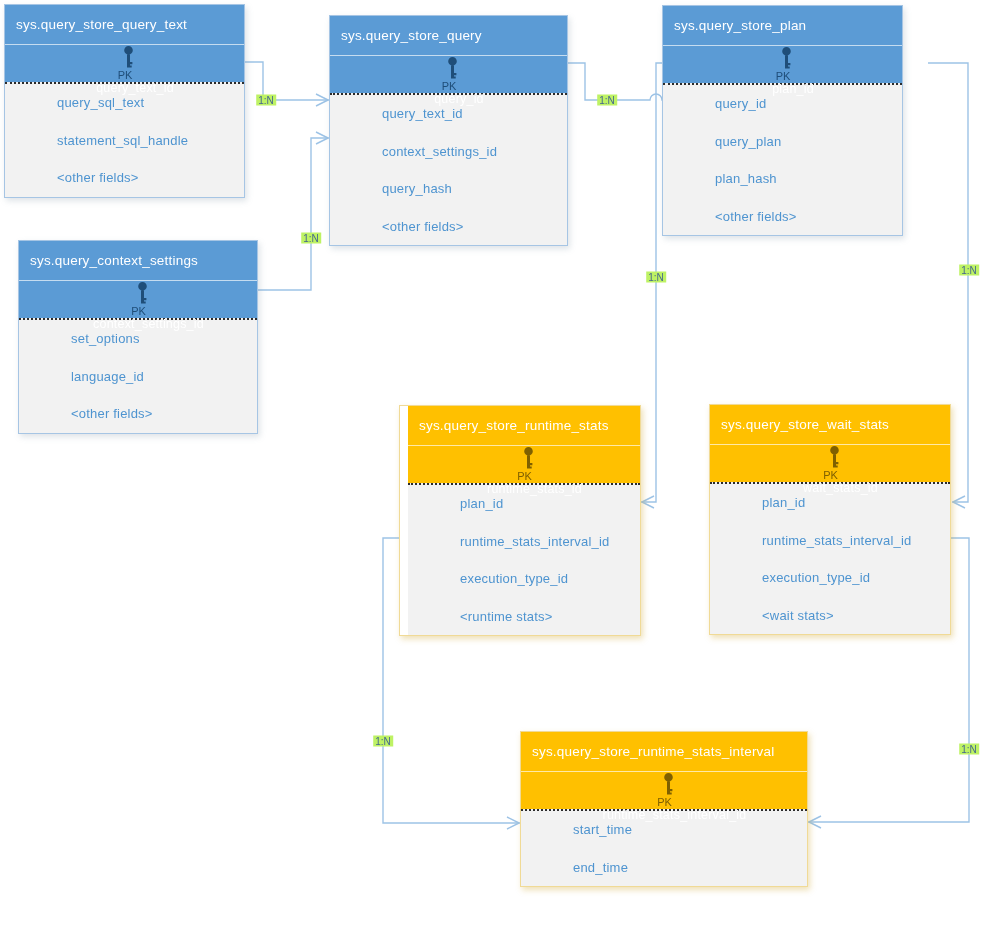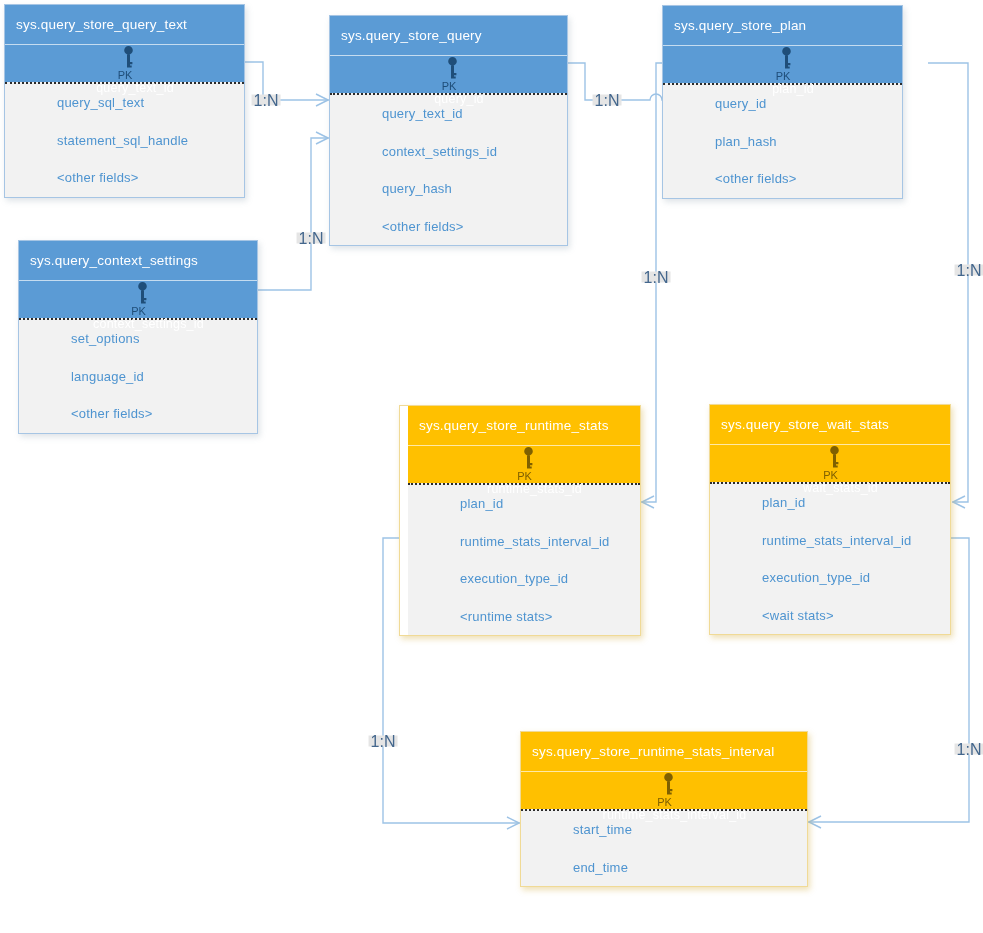--- a/index.html
+++ b/index.html
@@ -42,22 +42,22 @@
     border-top:2px dotted #2b2b2b;
   }
   .f-row {
     height:37.5px; display:flex; align-items:center;
     padding-left:52px; font-size:13px; letter-spacing:.2px;
     color:var(--field-text);
   }
 
   .card-label {
     position:absolute; transform:translate(-50%,-50%);
-    background:#e5e5e5; color:var(--label-text);
-    font-size:16px; line-height:11px; padding:0 2px;
+    background:#bef264; color:var(--label-text);
+    font-size:10px; line-height:11px; padding:0 2px;
     font-family:"Liberation Sans", sans-serif;
   }
 </style>
 </head>
 <body>
 
 <div id="canvas" style="width: 983px; height: 933px;">
   <svg id="wires" width="983" height="933">
       <path d="M 245 62 L 263 62 L 263 100 L 329 100" fill="none" stroke="#9DC3E6" stroke-width="1.4"></path>
       <path d="M 316 94 L 328 100 M 316 106 L 328 100" fill="none" stroke="#9DC3E6" stroke-width="1.4"></path>
@@ -110,20 +110,21 @@
         <div class="tbl-header">sys.query_store_plan</div>
         <div class="pk-row">
           <svg width="13" height="24" viewBox="0 0 13 24" class="pk-key">
             <path d="M6.5 1 A4.3 4.3 0 0 1 6.5 9.6 A4.3 4.3 0 0 1 6.5 1 Z M5 9 h3 v8 h2.4 v2.2 h-2.4 v1.2 h1.7 v2 H5 Z" fill="#1F4E79"></path>
           </svg>
           <span class="pk-tag">PK</span>
           <span class="pk-name">plan_id</span>
         </div>
         <div class="tbl-body">
           <div class="f-row">query_id</div>
+          <div class="f-row">query_plan</div>
           <div class="f-row">plan_hash</div>
           <div class="f-row">&lt;other fields&gt;</div>
         </div>
       </div>
       <div class="tbl theme-blue" style="left: 4px; top: 240px; width: 240px; margin-left: 14px;">
         <div class="tbl-header">sys.query_context_settings</div>
         <div class="pk-row">
           <svg width="13" height="24" viewBox="0 0 13 24" class="pk-key">
             <path d="M6.5 1 A4.3 4.3 0 0 1 6.5 9.6 A4.3 4.3 0 0 1 6.5 1 Z M5 9 h3 v8 h2.4 v2.2 h-2.4 v1.2 h1.7 v2 H5 Z" fill="#1F4E79"></path>
           </svg>

